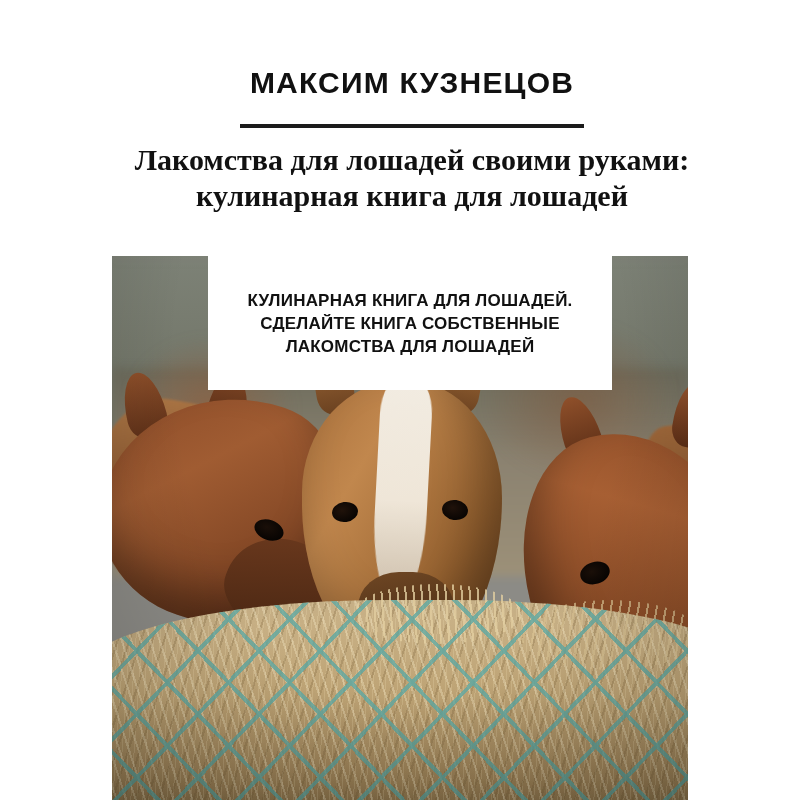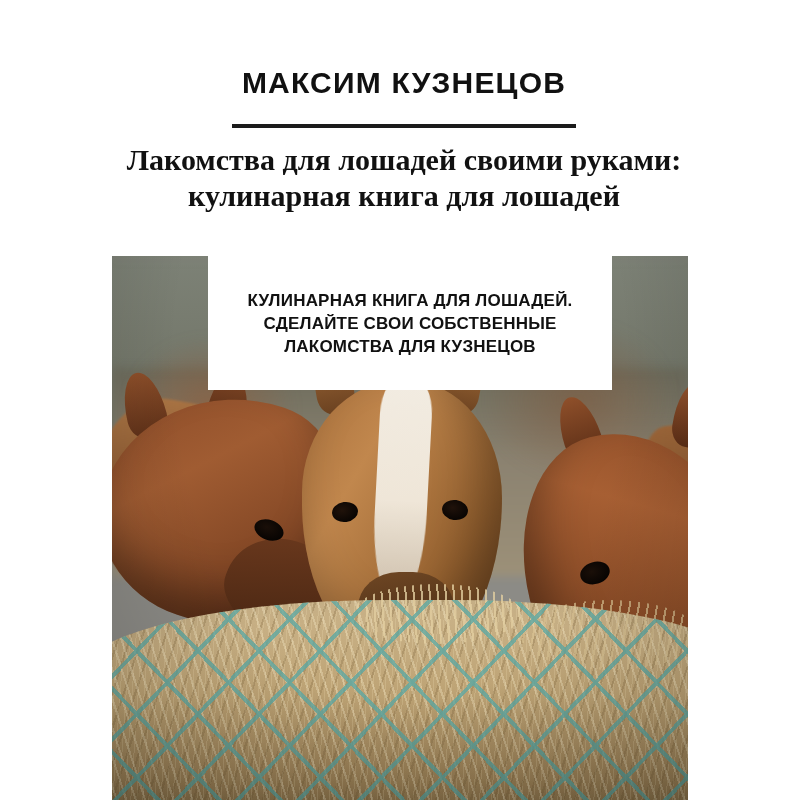--- a/index.html
+++ b/index.html
@@ -320,21 +320,21 @@
   .photo-vignette {
     position: absolute;
     left: 0; top: 0; width: 100%; height: 100%;
     background: radial-gradient(ellipse at 50% 45%, rgba(0,0,0,0) 55%, rgba(0,0,0,.18) 100%);
     pointer-events: none;
   }
 
   
   .top-panel {
     position: absolute;
-    left: 4px; top: 0;
+    left: 12px; top: 0;
     width: 704px;
     height: 256px;
     background: #ffffff;
   }
   .author {
     position: absolute;
     left: 0; top: 66px;
     width: 800px;
     text-align: center;
     font-size: 30px;
@@ -450,16 +450,16 @@
   <div class="margin-left"></div>
   <div class="margin-right"></div>
 
   <div class="top-panel">
     <div class="author">МАКСИМ КУЗНЕЦОВ</div>
     <div class="rule"></div>
     <div class="title">Лакомства для лошадей своими руками: кулинарная книга для лошадей</div>
   </div>
 
   <div class="subtitle-box">
-    <div class="subtitle">КУЛИНАРНАЯ КНИГА ДЛЯ ЛОШАДЕЙ. СДЕЛАЙТЕ СВОИ СОБСТВЕННЫЕ ЛАКОМСТВА ДЛЯ КУЗНЕЦОВ</div>
+    <div class="subtitle">КУЛИНАРНАЯ КНИГА ДЛЯ ЛОШАДЕЙ. СДЕЛАЙТЕ КНИГА СОБСТВЕННЫЕ ЛАКОМСТВА ДЛЯ ЛОШАДЕЙ</div>
   </div>
 
 </div>
 
 </body></html>

